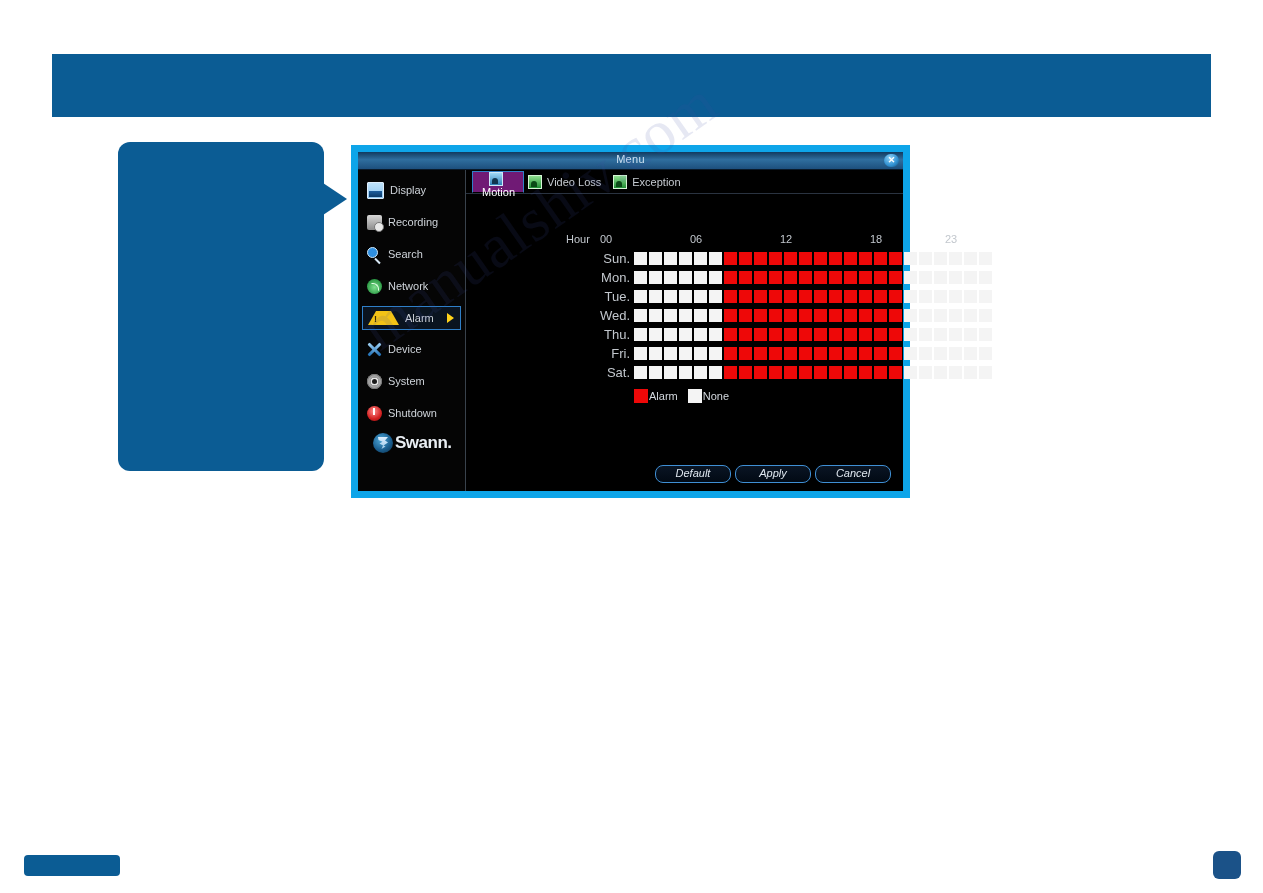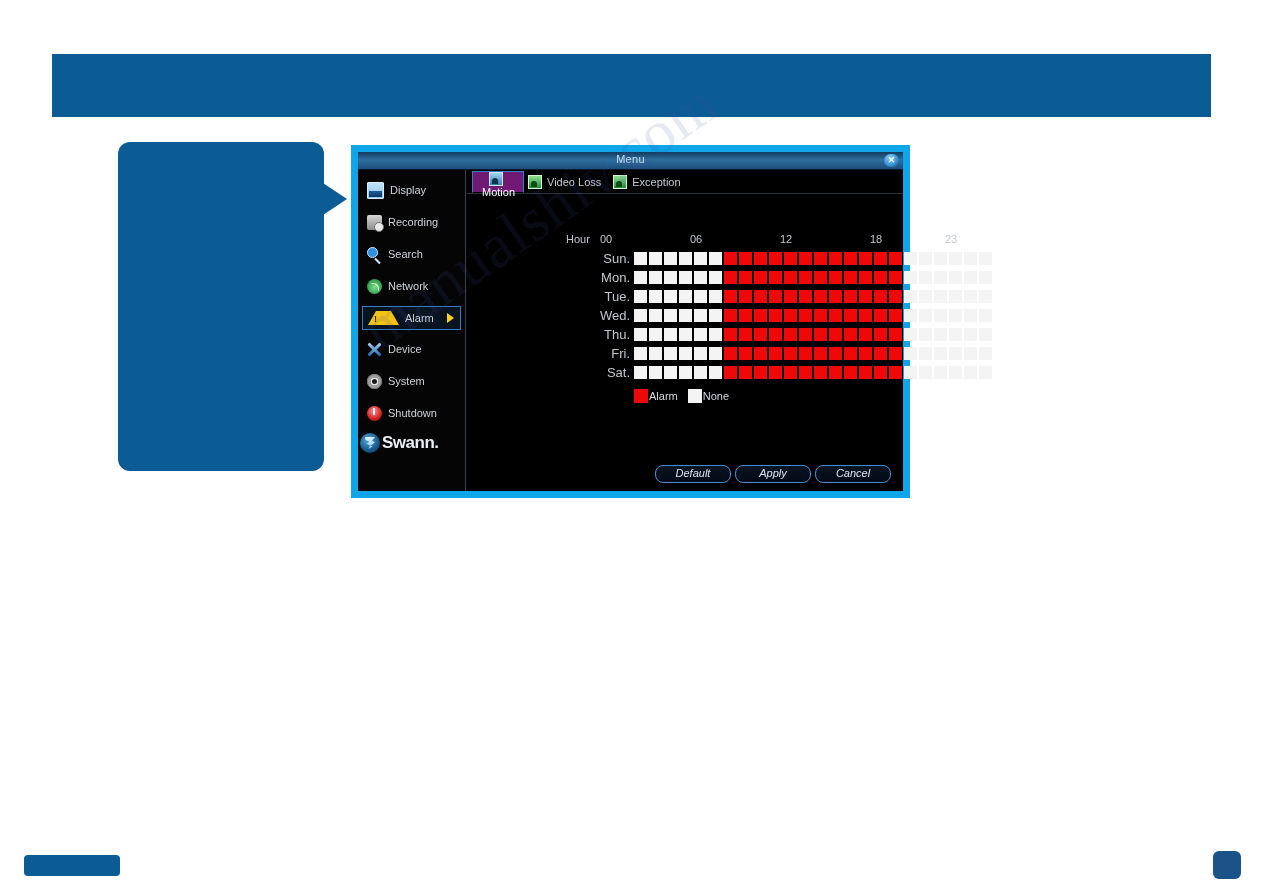--- a/index.html
+++ b/index.html
@@ -222,21 +222,21 @@
     background: radial-gradient(circle at 45% 35%, #ff8e8e 0%, #d22020 60%, #8d0d0d 100%);
     border-radius: 50%;
   }
   .ico-shutdown::after{
     content:""; position:absolute; left:6px; top:2px; width:2px; height:7px;
     background:#fff;
   }
 
   #brand {
     position: absolute;
-    left: 2px;
+    left: 15px;
     bottom: 38px;
     display: flex;
     align-items: center;
   }
   #brand-mark {
     width: 20px; height: 20px; border-radius: 50%;
     background: radial-gradient(circle at 40% 35%, #4fa8d8 0%, #1b5f90 55%, #0a2d48 100%);
     position: relative;
     flex: 0 0 20px;
   }

